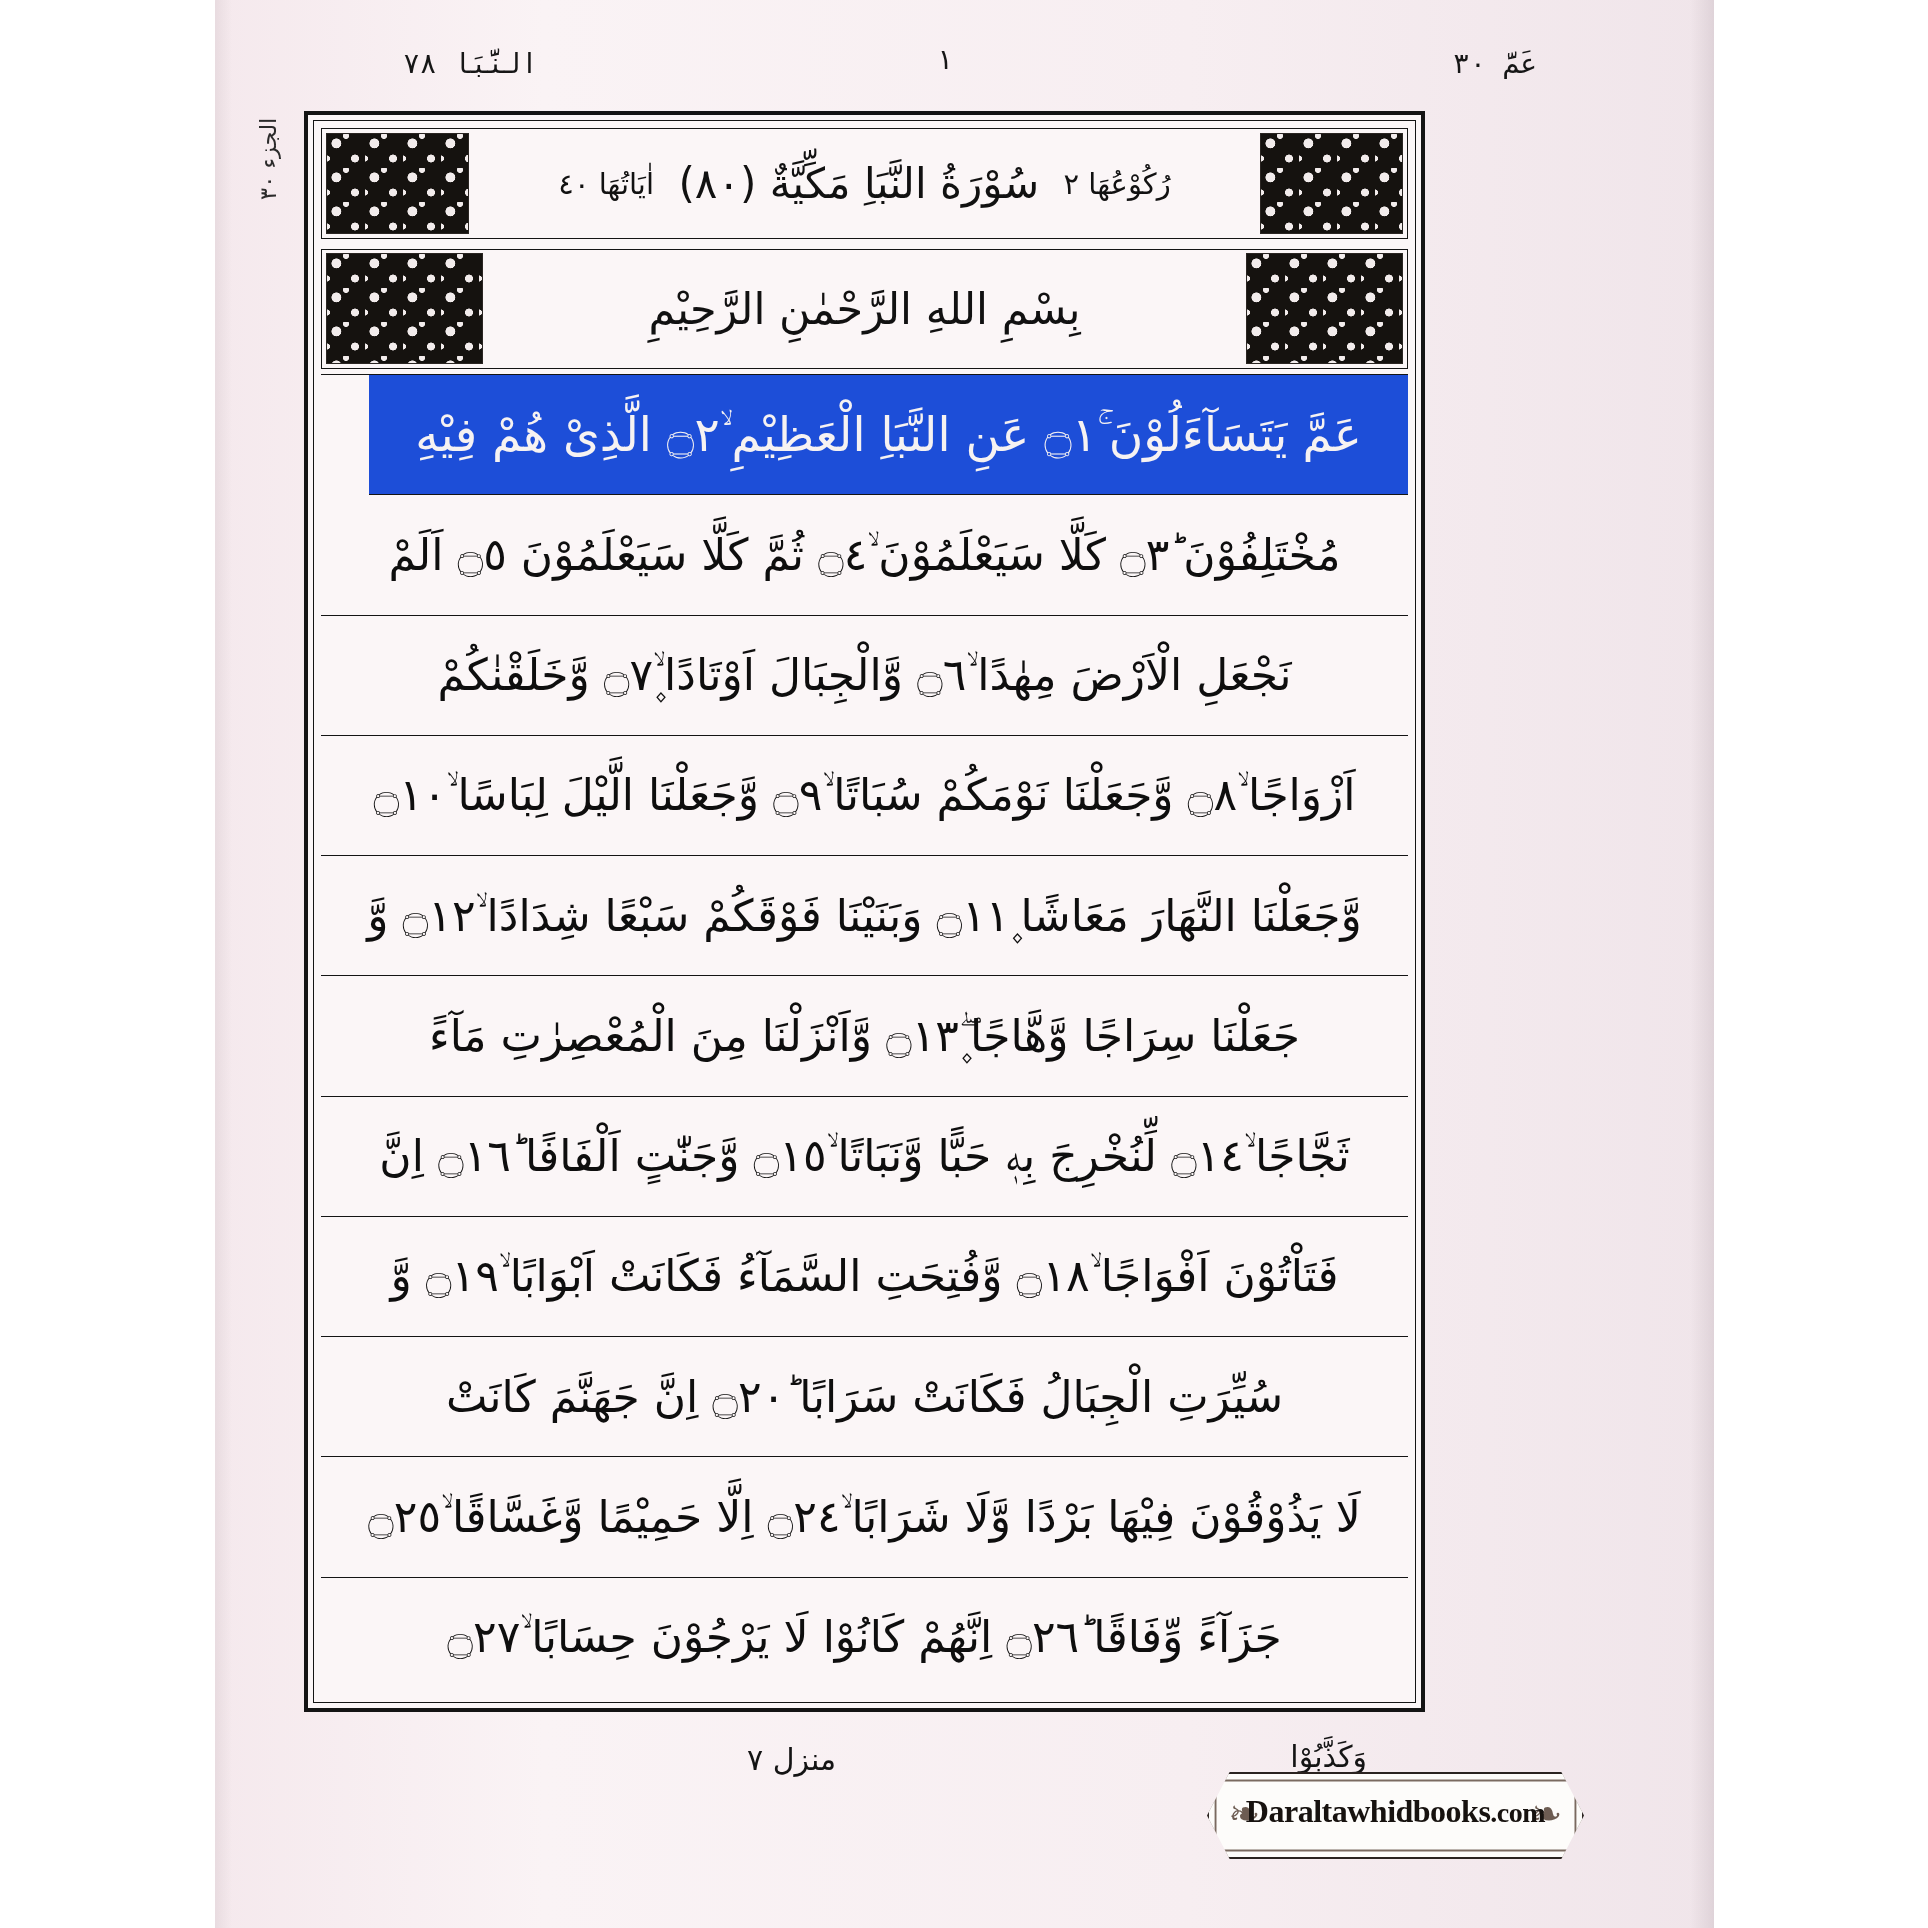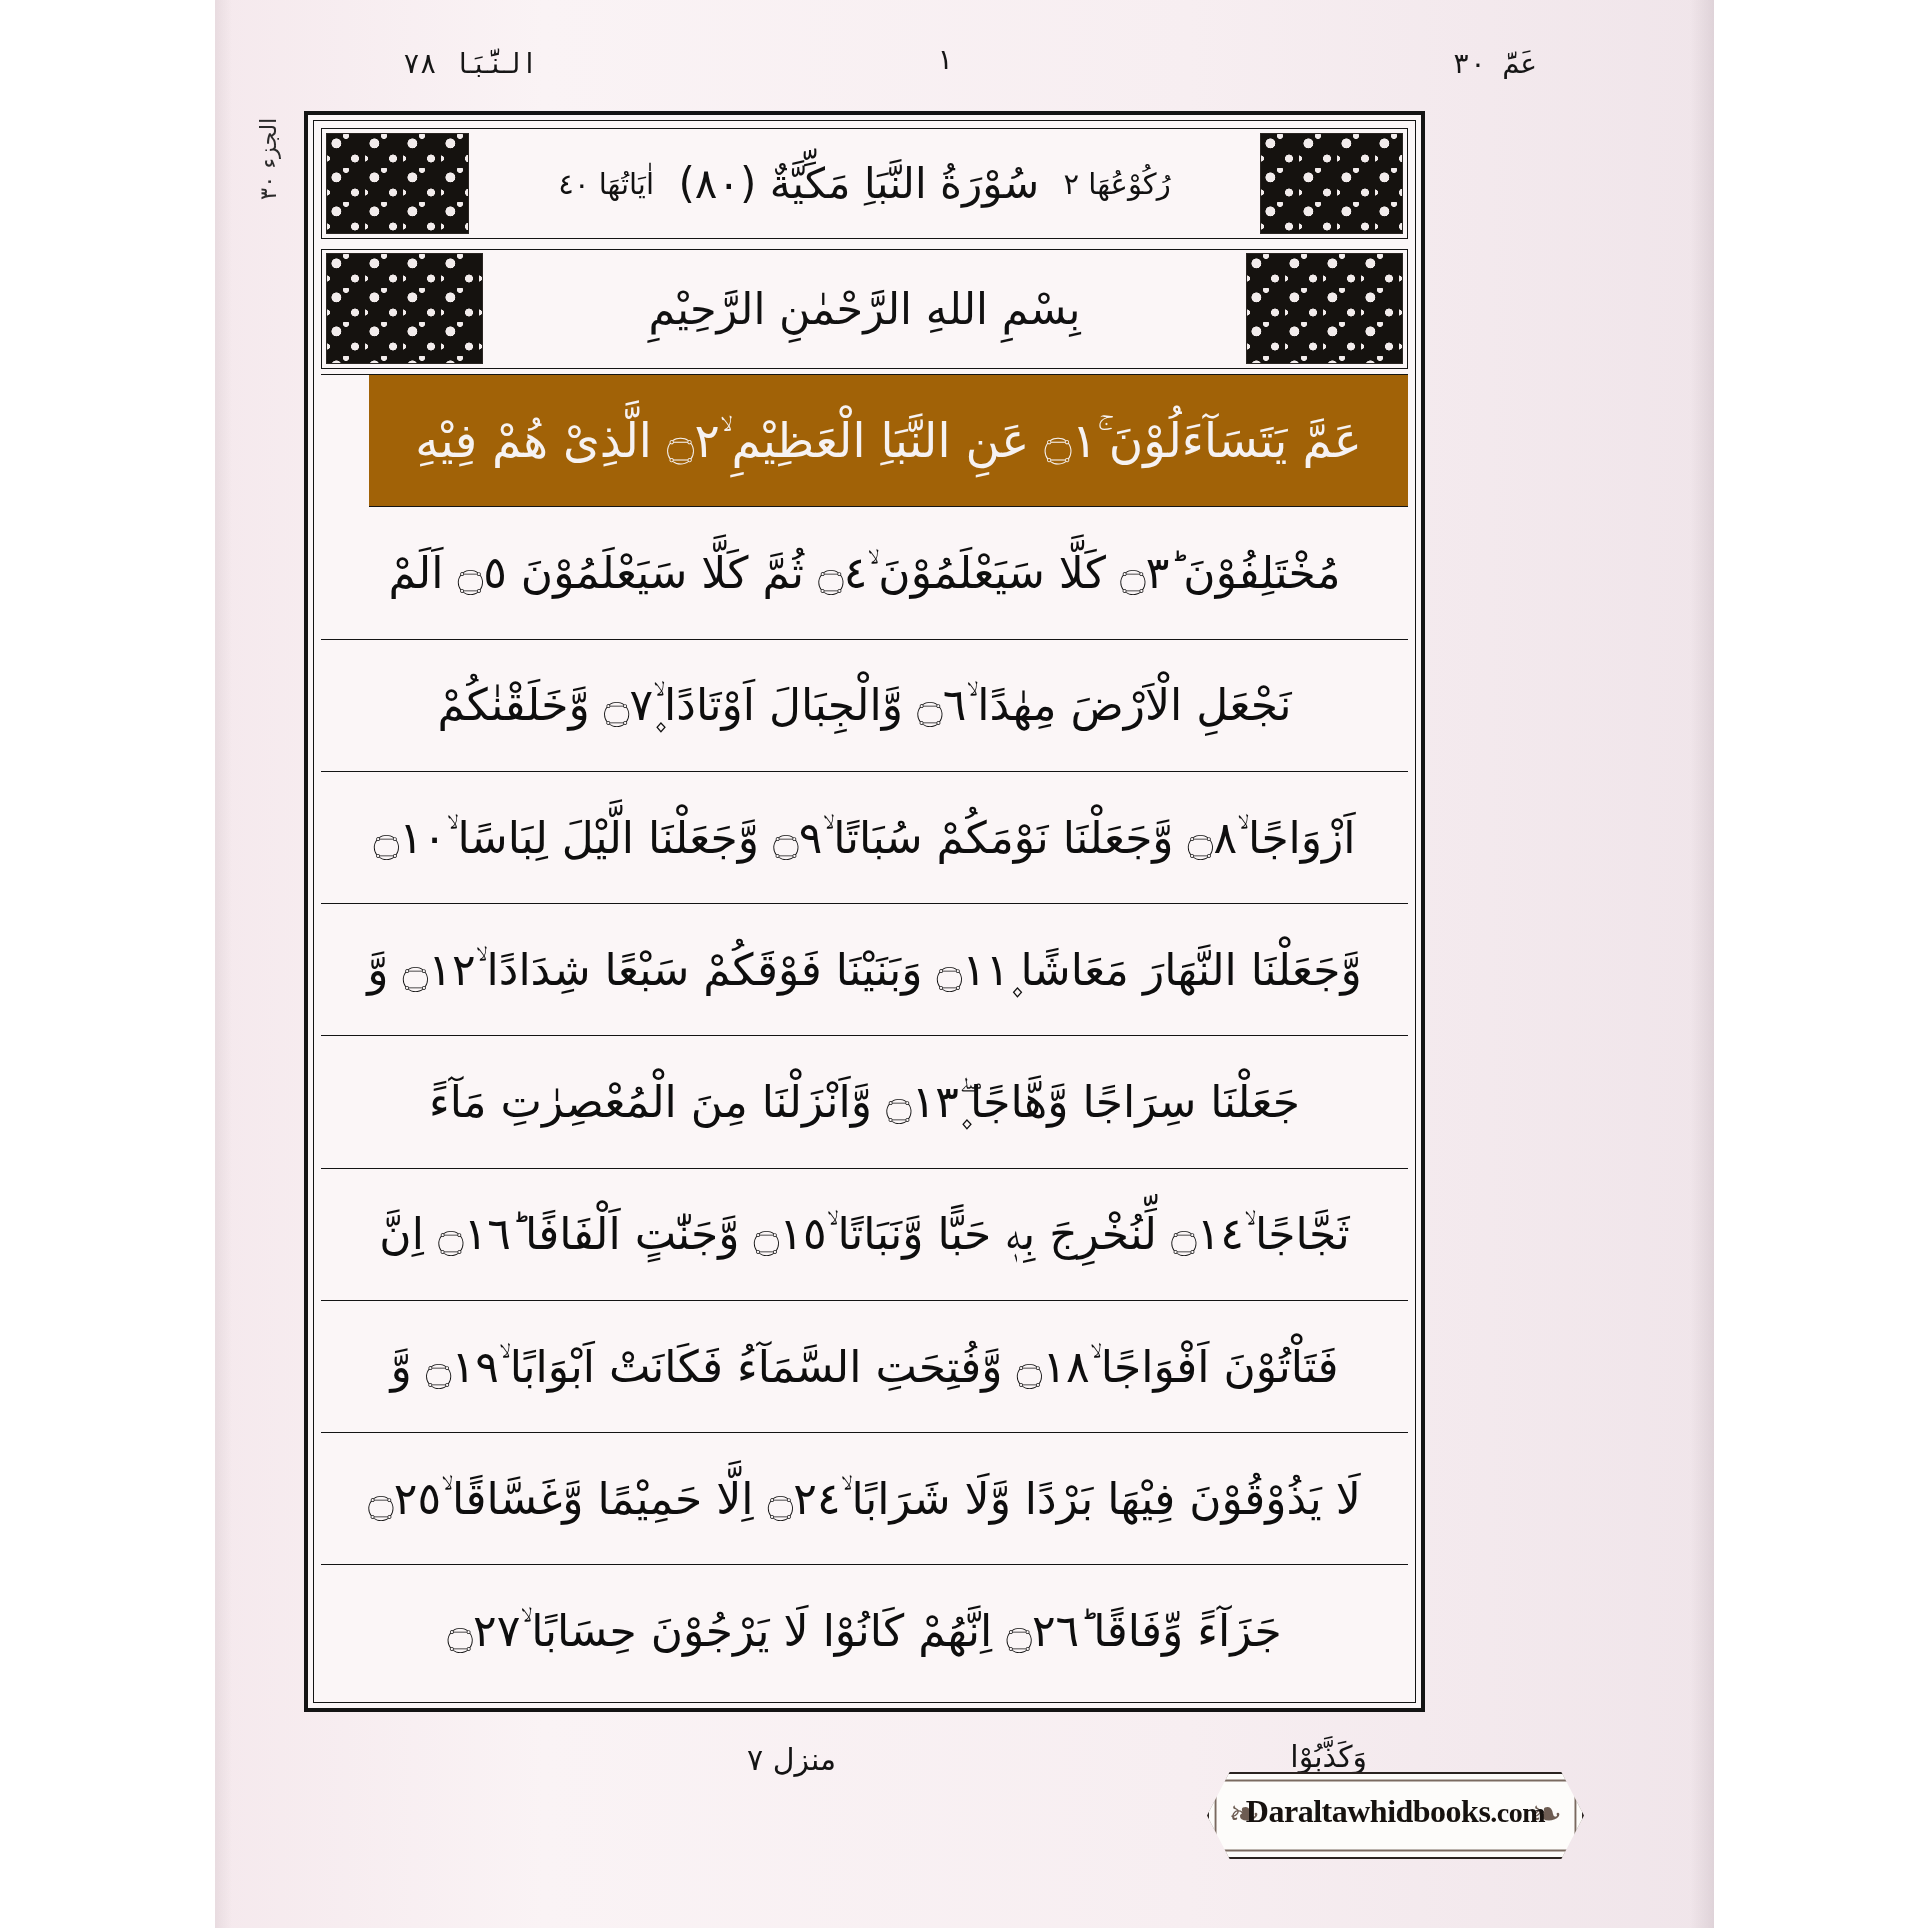--- a/index.html
+++ b/index.html
@@ -187,21 +187,21 @@
     white-space: nowrap;
     color: #0e0e0e;
     font-size: 44px;
     letter-spacing: 0px;
     padding: 0 13px;
     box-sizing: border-box;
     overflow: hidden;
   }
   .line:last-child { border-bottom: none; }
   .line.invert {
-    background: #a16207;
+    background: #1d4ed8;
     color: #f6f2f2;
     font-size: 47px;
     margin-left: 48px;
   }
   .line .txt {
     display: inline-block;
     width: 100%;
     text-align: center;
   }
 
@@ -314,20 +314,23 @@
         <div class="line">
             <span class="txt">جَعَلْنَا سِرَاجًا وَّهَّاجًا ۪ۖ۝١٣ وَّاَنْزَلْنَا مِنَ الْمُعْصِرٰتِ مَآءً</span>
           </div>
         <div class="line">
             <span class="txt">ثَجَّاجًا ۙ۝١٤ لِّنُخْرِجَ بِهٖ حَبًّا وَّنَبَاتًا ۙ۝١٥ وَّجَنّٰتٍ اَلْفَافًا ؕ۝١٦ اِنَّ</span>
           </div>
         <div class="line">
             <span class="txt">فَتَاْتُوْنَ اَفْوَاجًا ۙ۝١٨ وَّفُتِحَتِ السَّمَآءُ فَكَانَتْ اَبْوَابًا ۙ۝١٩ وَّ</span>
           </div>
         <div class="line">
+            <span class="txt">سُیِّرَتِ الْجِبَالُ فَكَانَتْ سَرَابًا ؕ۝٢٠ اِنَّ جَهَنَّمَ كَانَتْ</span>
+          </div>
+        <div class="line">
             <span class="txt">لَا یَذُوْقُوْنَ فِیْهَا بَرْدًا وَّلَا شَرَابًا ۙ۝٢٤ اِلَّا حَمِیْمًا وَّغَسَّاقًا ۙ۝٢٥</span>
           </div>
         <div class="line">
             <span class="txt">جَزَآءً وِّفَاقًا ؕ۝٢٦ اِنَّهُمْ كَانُوْا لَا یَرْجُوْنَ حِسَابًا ۙ۝٢٧</span>
           </div>
       </div>
 
     </div>
   </div>
 

